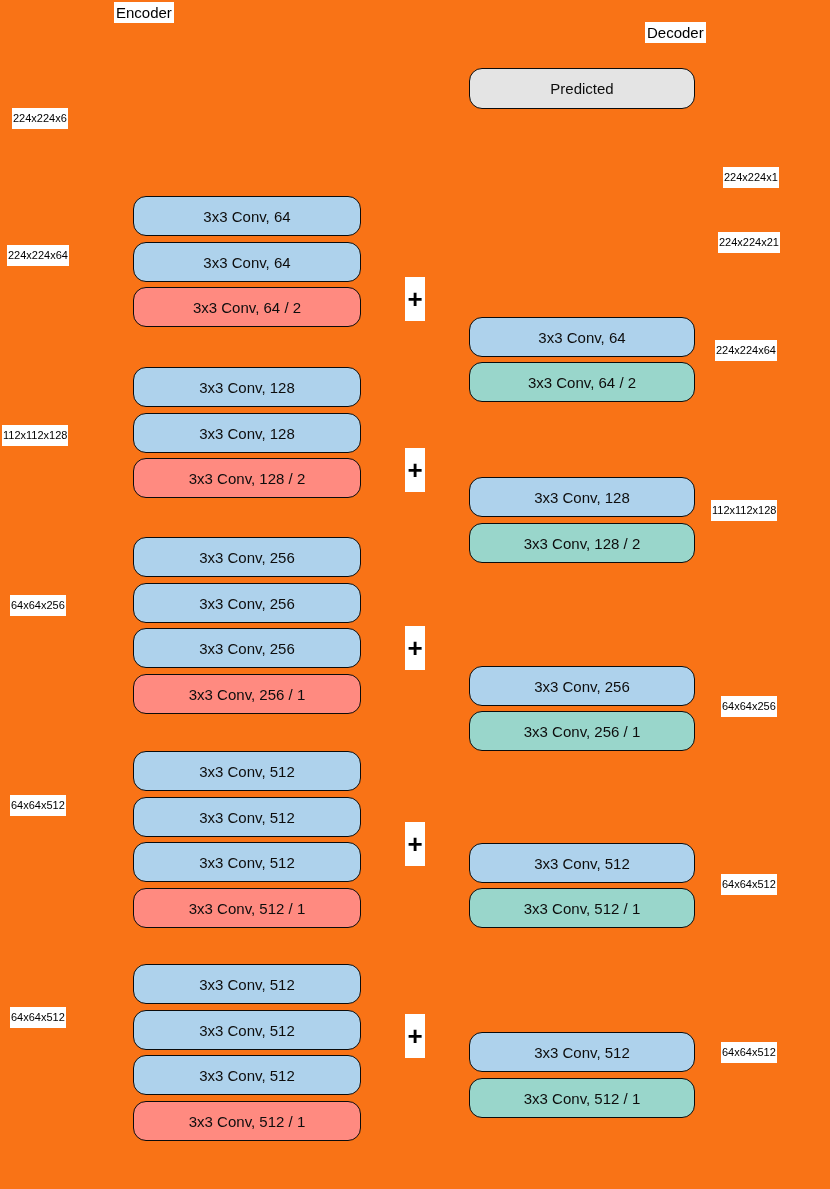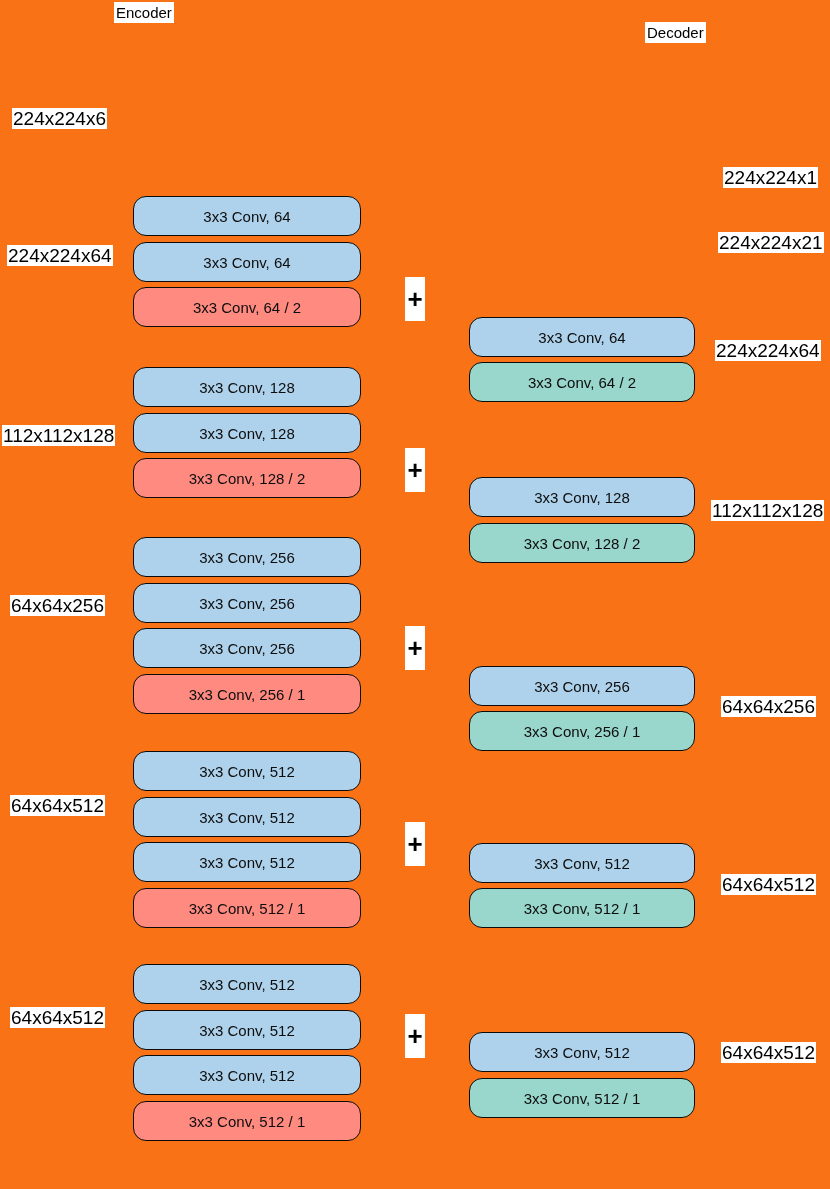--- a/index.html
+++ b/index.html
@@ -45,21 +45,21 @@
   .block.blue  { background: #aed2ec; }
   .block.red   { background: #ff8a80; }
   .block.green { background: #99d6cb; }
   .block.yellow{ background: #fbe2a0; }
 
   
   .shape-label {
     position: absolute;
     background: #ffffff;
     color: #000000;
-    font-size: 19px;
+    font-size: 11px;
     line-height: 19px;
     padding: 1px 1px;
     white-space: nowrap;
   }
 
   
   .plus {
     position: absolute;
     background: #ffffff;
     color: #000000;
@@ -111,20 +111,21 @@
   <div class="block blue" style="left:133px; top:1010px; width:228px; height:40px;">3x3 Conv, 512</div>
   <div class="block blue" style="left:133px; top:1055px; width:228px; height:40px;">3x3 Conv, 512</div>
   <div class="block red" style="left:133px; top:1101px; width:228px; height:40px;">3x3 Conv, 512 / 1</div>
 
   <div class="plus" style="left:405px; top:277px;">+</div>
   <div class="plus" style="left:405px; top:448px;">+</div>
   <div class="plus" style="left:405px; top:626px;">+</div>
   <div class="plus" style="left:405px; top:822px;">+</div>
   <div class="plus" style="left:405px; top:1014px;">+</div>
 
+  <div class="block gray" style="left:469px; top:68px; width:226px; height:41px;">Predicted</div>
 
   <div class="block blue" style="left:469px; top:317px; width:226px; height:40px;">3x3 Conv, 64</div>
   <div class="block green" style="left:469px; top:362px; width:226px; height:40px;">3x3 Conv, 64 / 2</div>
 
   <div class="block blue" style="left:469px; top:477px; width:226px; height:40px;">3x3 Conv, 128</div>
   <div class="block green" style="left:469px; top:523px; width:226px; height:40px;">3x3 Conv, 128 / 2</div>
 
   <div class="block blue" style="left:469px; top:666px; width:226px; height:40px;">3x3 Conv, 256</div>
   <div class="block green" style="left:469px; top:711px; width:226px; height:40px;">3x3 Conv, 256 / 1</div>
 

